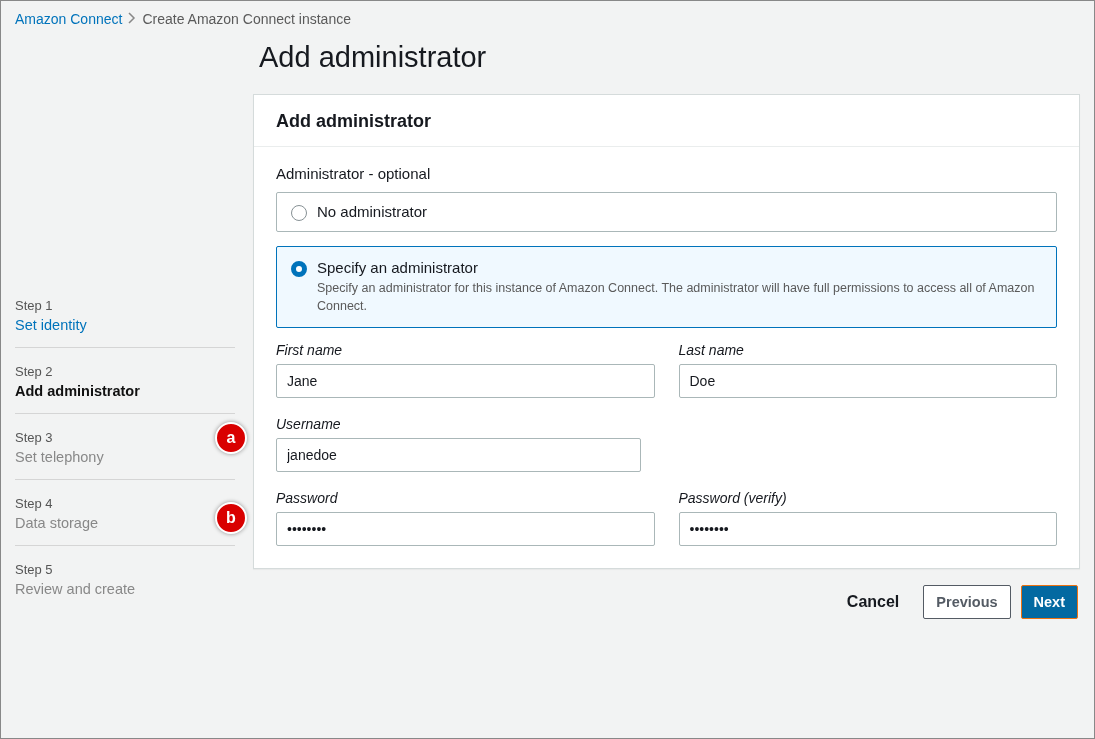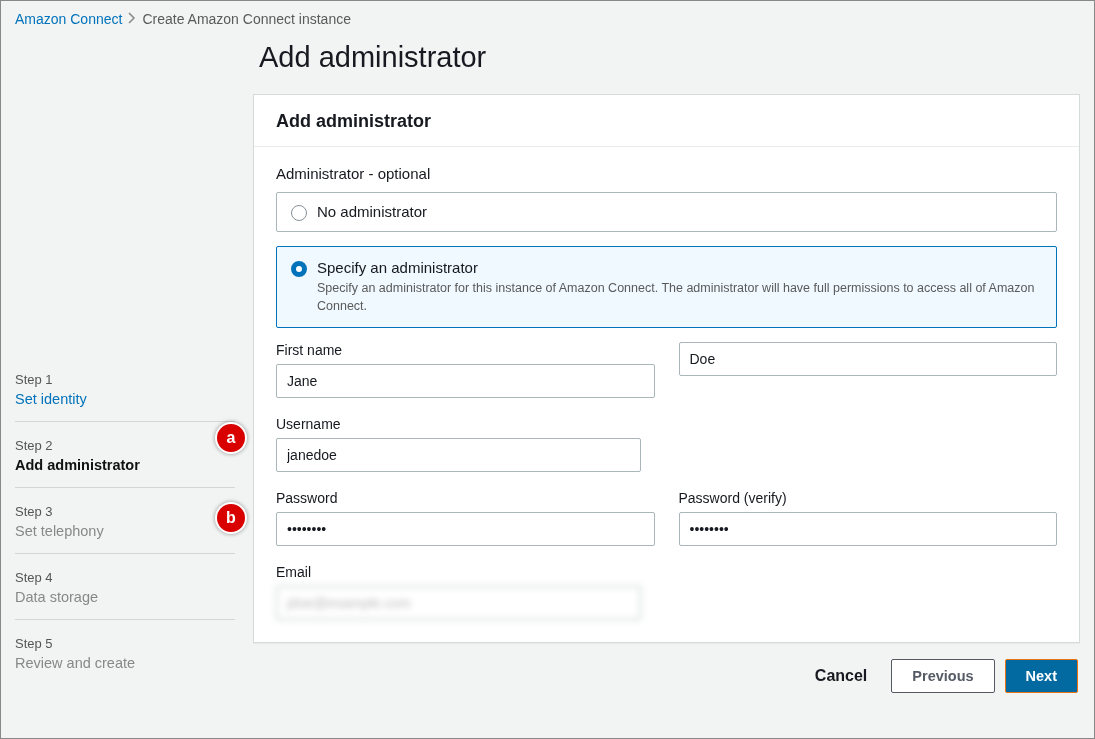--- a/index.html
+++ b/index.html
@@ -34,27 +34,27 @@
     .radio-box.selected { border-color: #0073bb; background: #f0f9ff; }
     .radio-box.compact { padding: 10px 14px; }
     .radio-dot { width: 16px; height: 16px; border: 1px solid #879195; border-radius: 50%; flex-shrink: 0; margin-top: 2px; background: #fff; display: flex; align-items: center; justify-content: center; }
     .radio-box.selected .radio-dot { border: 5px solid #0073bb; }
     .radio-label { font-size: 15px; color: #16191f; }
     .radio-desc { font-size: 12.5px; color: #5a5a5a; margin-top: 4px; line-height: 1.4; }
 
     .form-row { display: flex; gap: 24px; margin-top: 8px; }
     .form-col { flex: 1; }
     .form-col.half { max-width: 365px; }
-    .field-label { font-size: 14px; color: #16191f; margin-bottom: 6px; display: block; }
+    .field-label { font-size: 14px; color: #16191f; margin-bottom: 6px; display: block; font-style: italic; }
     .text-input { width: 100%; height: 34px; border: 1px solid #aab7b8; border-radius: 2px; padding: 1px 10px; font-size: 14px; color: #16191f; background: #fff; }
     .text-input.blurred { color: #bbb; filter: blur(3px); }
 
     .actions { display: flex; justify-content: flex-end; align-items: center; gap: 10px; padding: 16px 2px 0; }
     .btn-link { background: none; border: none; font-size: 16px; font-weight: 700; color: #16191f; cursor: pointer; padding: 8px 14px; }
-    .btn { font-size: 14.5px; font-weight: 700; border-radius: 2px; padding: 8px 20px; cursor: pointer; }
+    .btn { font-size: 14.5px; font-weight: 700; border-radius: 2px; padding: 8px 12px; cursor: pointer; }
     .btn-secondary { background: #fff; border: 1px solid #545b64; color: #545b64; }
     .btn-primary { background: #0369a1; border: 1px solid #ec7211; color: #fff; }
 
     .callout { position: absolute; width: 32px; height: 32px; border-radius: 50%; background: #d90000; border: 2px solid #fff; color: #fff; font-weight: 700; font-size: 16px; display: flex; align-items: center; justify-content: center; box-shadow: 0 0 4px rgba(0,0,0,0.4); }
     .callout.a { left: -38px; top: 328px; }
     .callout.b { left: -38px; top: 408px; }
 
     .main-wrap { position: relative; }
   </style>
 </head>
@@ -119,20 +119,21 @@
               <div class="radio-desc">Specify an administrator for this instance of Amazon Connect. The administrator will have full permissions to access all of Amazon Connect.</div>
             </div>
           </div>
 
           <div class="form-row">
             <div class="form-col">
               <label class="field-label">First name</label>
               <input class="text-input" value="Jane" style="">
             </div>
             <div class="form-col">
+              <label class="field-label">Last name</label>
               <input class="text-input" value="Doe" style="">
             </div>
           </div>
 
           <div class="form-row" style="margin-top:18px;">
             <div class="form-col half">
               <label class="field-label">Username</label>
               <input class="text-input" value="janedoe" style="">
             </div>
           </div>
@@ -141,26 +142,20 @@
             <div class="form-col">
               <label class="field-label">Password</label>
               <input class="text-input" type="text" value="••••••••" style="">
             </div>
             <div class="form-col">
               <label class="field-label">Password (verify)</label>
               <input class="text-input" type="text" value="••••••••" style="">
             </div>
           </div>
 
-          <div class="form-row" style="margin-top:18px;">
-            <div class="form-col half">
-              <label class="field-label">Email</label>
-              <input class="text-input blurred" value="jdoe@example.com" style="">
-            </div>
-          </div>
 
         </div>
       </div>
 
       <div class="callout a">a</div>
       <div class="callout b">b</div>
     </div>
 
     <div class="actions">
       <button class="btn-link">Cancel</button>

